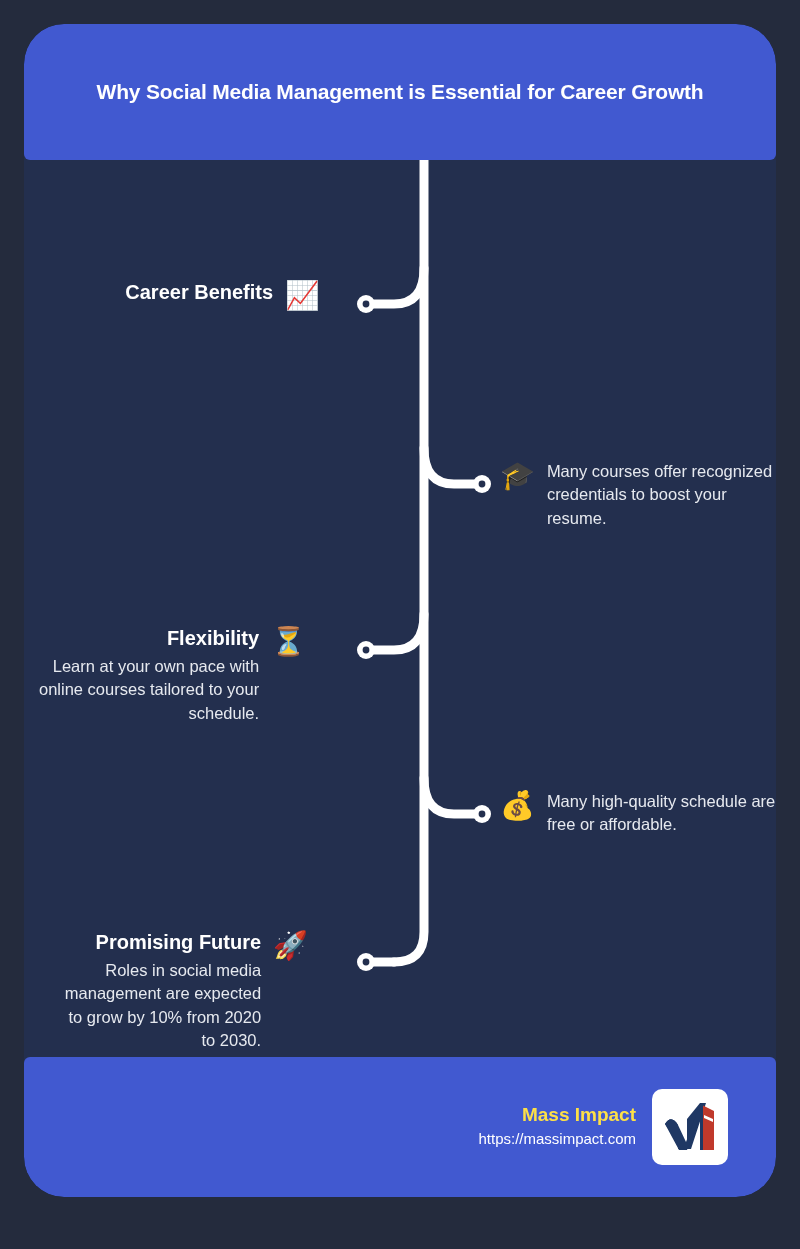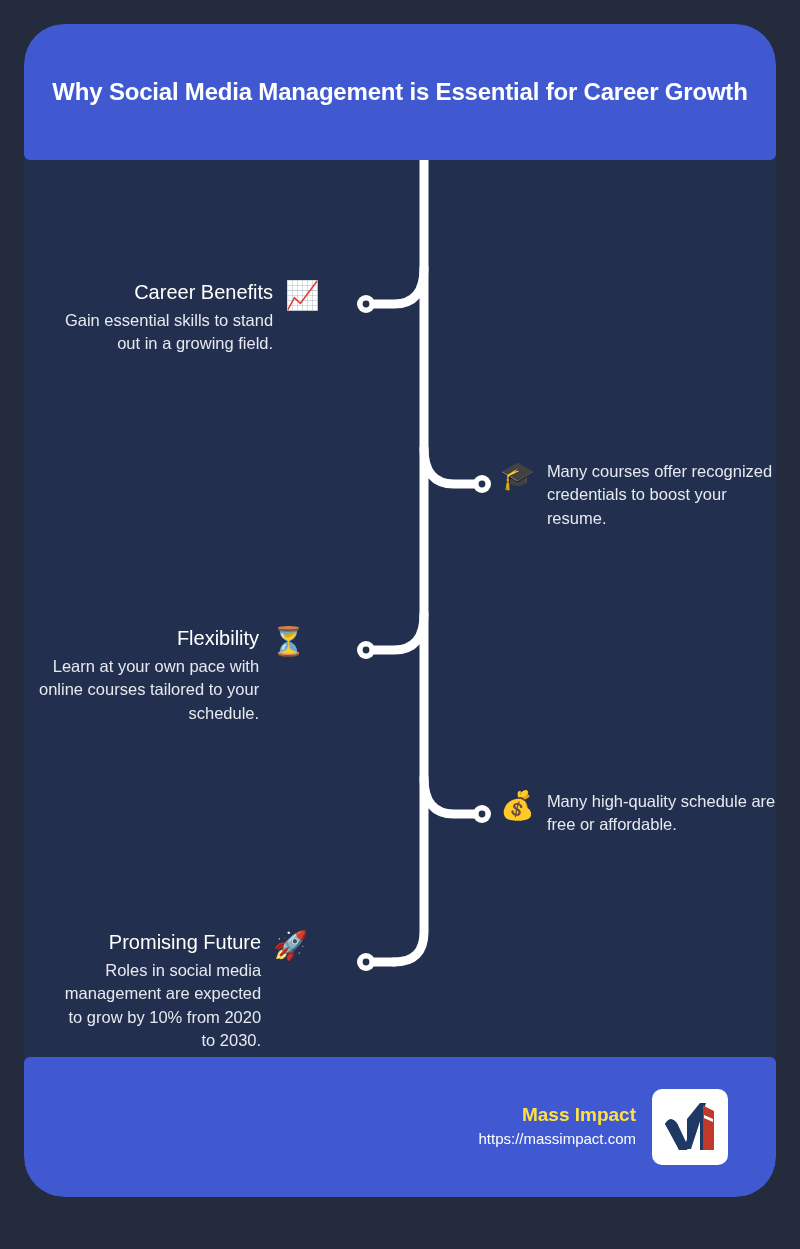--- a/index.html
+++ b/index.html
@@ -36,21 +36,21 @@
     background: #4159d0;
     border-radius: 40px 40px 6px 6px;
     display: flex;
     align-items: center;
     justify-content: center;
     box-sizing: border-box;
     padding: 0 28px;
   }
   .header-title {
     color: #ffffff;
-    font-size: 24px;
+    font-size: 21px;
     font-weight: bold;
     line-height: 1.62;
     text-align: center;
     letter-spacing: -0.2px;
   }
 
   
   .spine-layer {
     position: absolute;
     left: 0;
@@ -75,21 +75,21 @@
   .item.right {
     flex-direction: row;
     text-align: left;
   }
   .item-text {
     display: block;
   }
   .item-title {
     color: #ffffff;
     font-size: 20px;
-    font-weight: normal;
+    font-weight: bold;
     line-height: 1.25;
     margin: 0 0 4px 0;
     white-space: nowrap;
   }
   .item-desc {
     color: #e6e9ef;
     font-size: 16.5px;
     font-weight: normal;
     line-height: 1.42;
     margin: 0;
@@ -195,21 +195,20 @@
       <circle cx="458" cy="654" r="3.4" fill="#232f4e"></circle>
 
       <circle cx="342" cy="802" r="9" fill="#ffffff"></circle>
       <circle cx="342" cy="802" r="3.4" fill="#232f4e"></circle>
     </svg>
   </div>
 
   <div class="item left" id="item-0">
     <div class="item-text">
       <div class="item-title">Career Benefits</div>
-      <div class="item-desc">Gain essential skills to stand out in a growing field.</div>
     </div>
     <div class="item-emoji">📈</div>
   </div>
 
   <div class="item right" id="item-1">
     <div class="item-emoji">🎓</div>
     <div class="item-text">
       <div class="item-desc">Many courses offer recognized credentials to boost your resume.</div>
     </div>
   </div>

